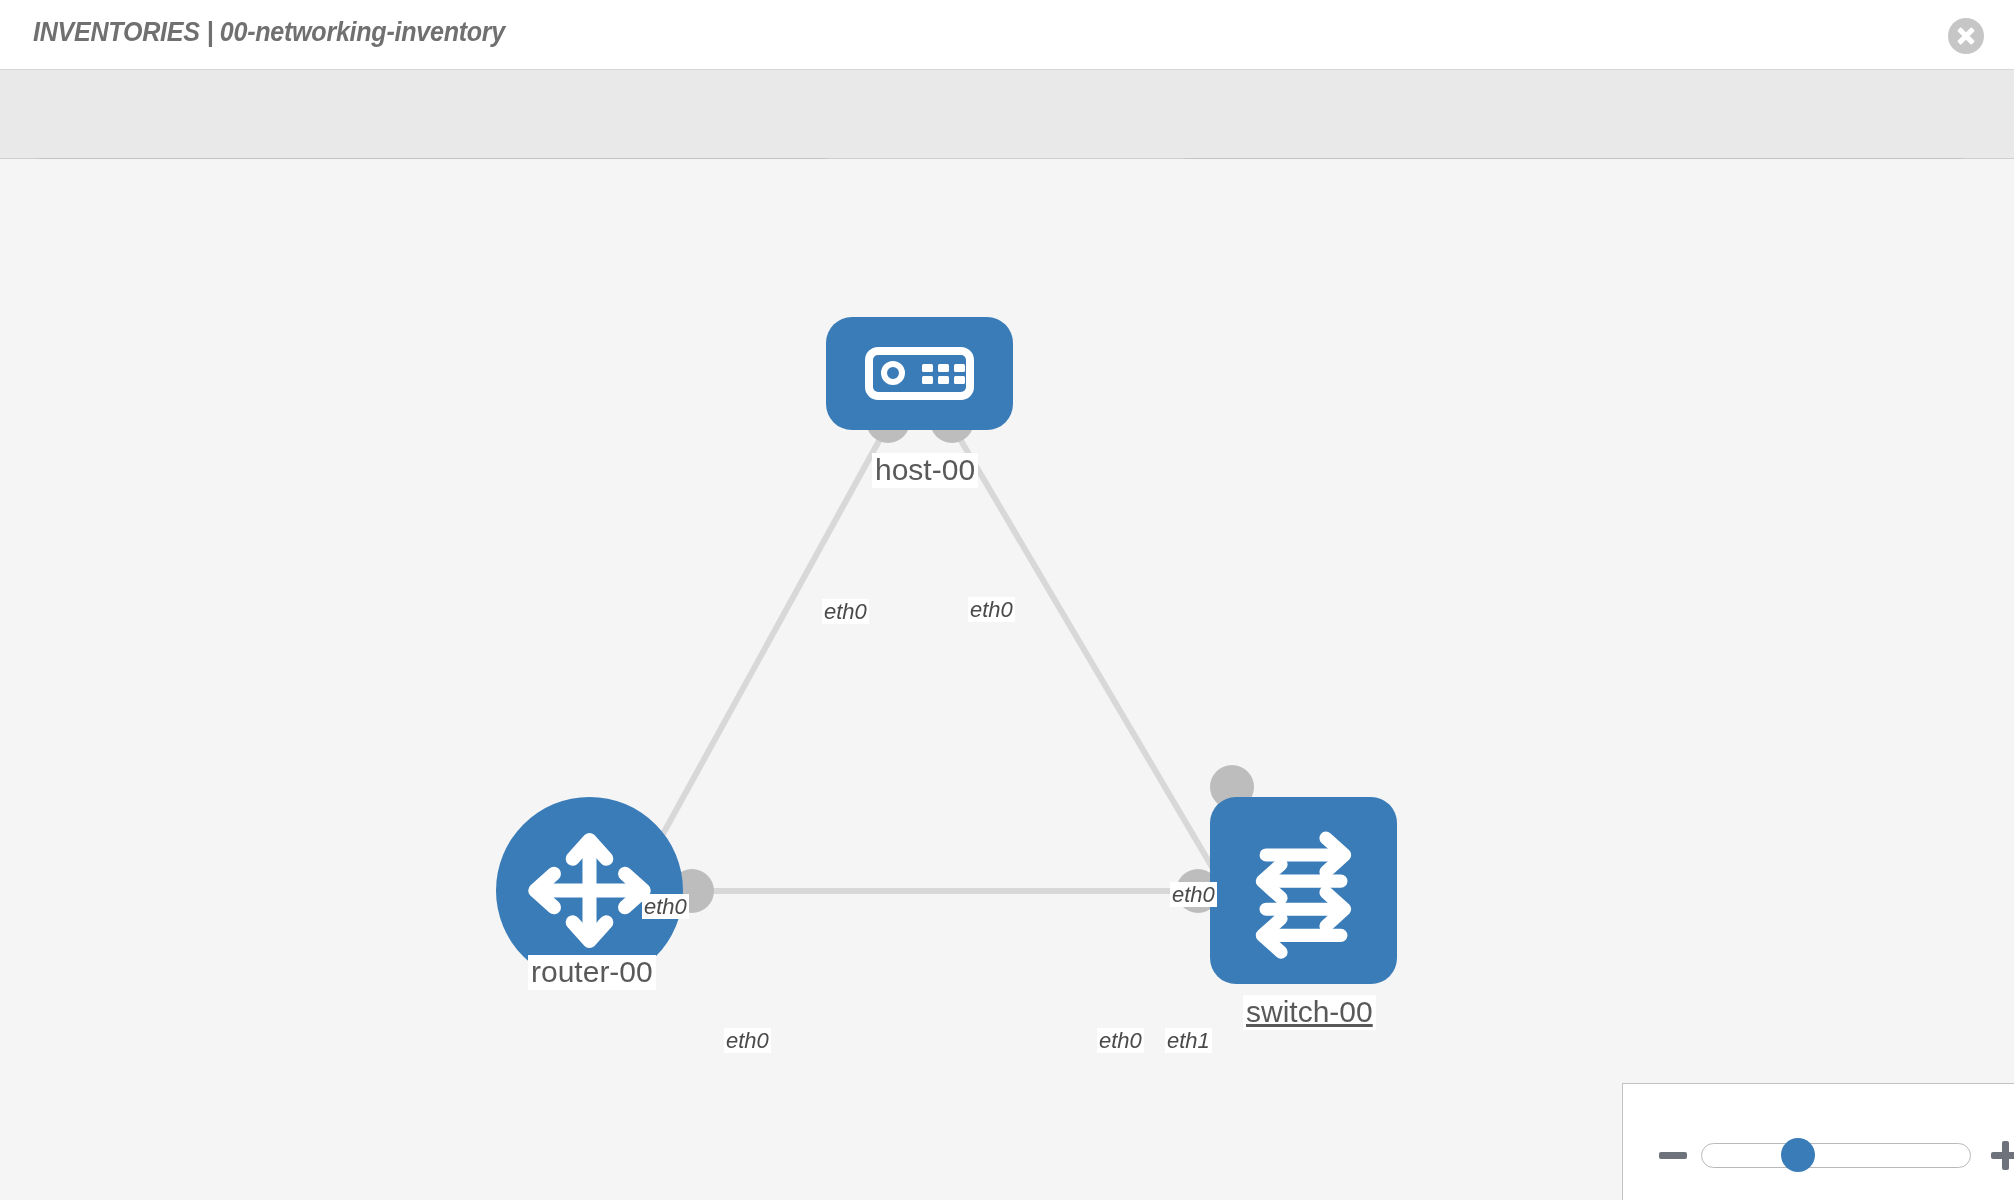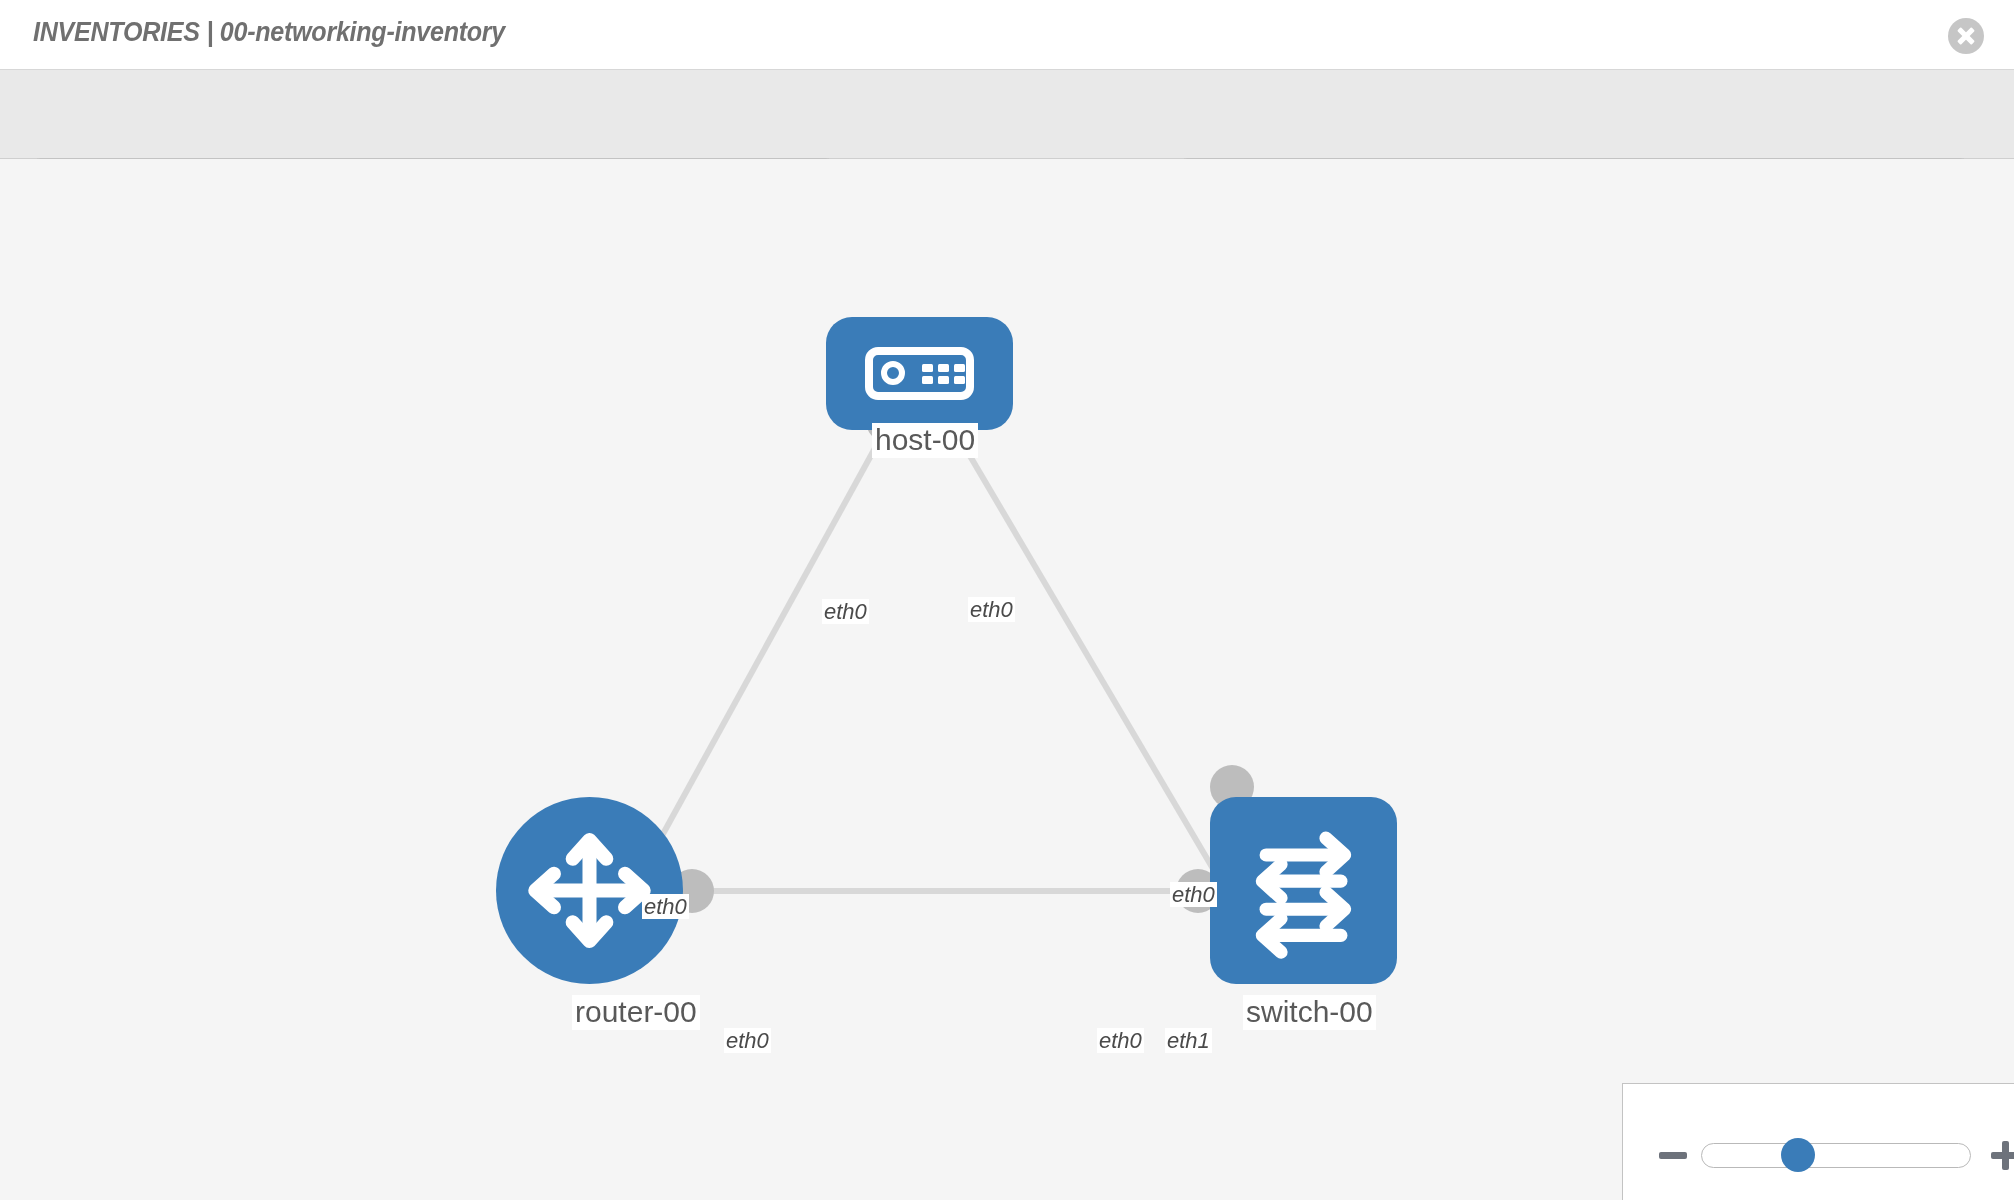--- a/index.html
+++ b/index.html
@@ -283,53 +283,53 @@
       <g fill="#ffffff">
         <rect x="96" y="47" width="11" height="8" rx="1.5"></rect>
         <rect x="112" y="47" width="11" height="8" rx="1.5"></rect>
         <rect x="128" y="47" width="11" height="8" rx="1.5"></rect>
         <rect x="96" y="59" width="11" height="8" rx="1.5"></rect>
         <rect x="112" y="59" width="11" height="8" rx="1.5"></rect>
         <rect x="128" y="59" width="11" height="8" rx="1.5"></rect>
       </g>
     </svg>
   </div>
-  <div class="node-label" style="left:872px; top:264px;">host-00</div>
+  <div class="node-label" style="left:872px; top:294px;">host-00</div>
 
   <div class="node circle" style="left:496px; top:638px; width:187px; height:187px;">
     <svg width="187" height="187" viewBox="0 0 100 100" aria-hidden="true">
       <g fill="none" stroke="#ffffff" stroke-width="7.5" stroke-linecap="round" stroke-linejoin="round">
         <path d="M50 52 V24"></path>
           <path d="M41 33 L50 23 L59 33"></path>
         <path d="M50 48 V76"></path>
           <path d="M41 67 L50 77 L59 67"></path>
         <path d="M52 50 H78"></path>
           <path d="M69 41 L79 50 L69 59"></path>
         <path d="M48 50 H22"></path>
           <path d="M31 41 L21 50 L31 59"></path>
       </g>
     </svg>
   </div>
-  <div class="node-label" style="left:528px; top:836px;margin-left:44px;">router-00</div>
+  <div class="node-label" style="left:528px; top:796px;">router-00</div>
 
   <div class="node square" style="left:1210px; top:638px; width:187px; height:187px;">
     <svg width="187" height="187" viewBox="0 0 100 100" aria-hidden="true">
       <g fill="none" stroke="#ffffff" stroke-width="7" stroke-linecap="round" stroke-linejoin="round">
         <path d="M30 31 H71"></path>
           <path d="M62 22 L72 31 L62 40"></path>
         <path d="M70 45 H29"></path>
           <path d="M38 36 L28 45 L38 54"></path>
         <path d="M30 60 H71"></path>
           <path d="M62 51 L72 60 L62 69"></path>
         <path d="M70 74 H29"></path>
           <path d="M38 65 L28 74 L38 83"></path>
       </g>
     </svg>
   </div>
-  <div class="node-label" style="left:1243px; top:836px;">switch-00</div>
+  <div class="node-label" style="left:1243px; top:836px;text-decoration:underline;">switch-00</div>
 
   <div class="iface-label" style="left:822px; top:440px;">eth0</div>
   <div class="iface-label" style="left:968px; top:438px;">eth0</div>
   <div class="iface-label" style="left:642px; top:735px;">eth0</div>
   <div class="iface-label" style="left:1170px; top:723px;">eth0</div>
   <div class="iface-label" style="left:724px; top:869px;">eth0</div>
   <div class="iface-label" style="left:1097px; top:869px;">eth0</div>
   <div class="iface-label" style="left:1117px; top:869px;margin-left:48px;">eth1</div>
 
 </div>

